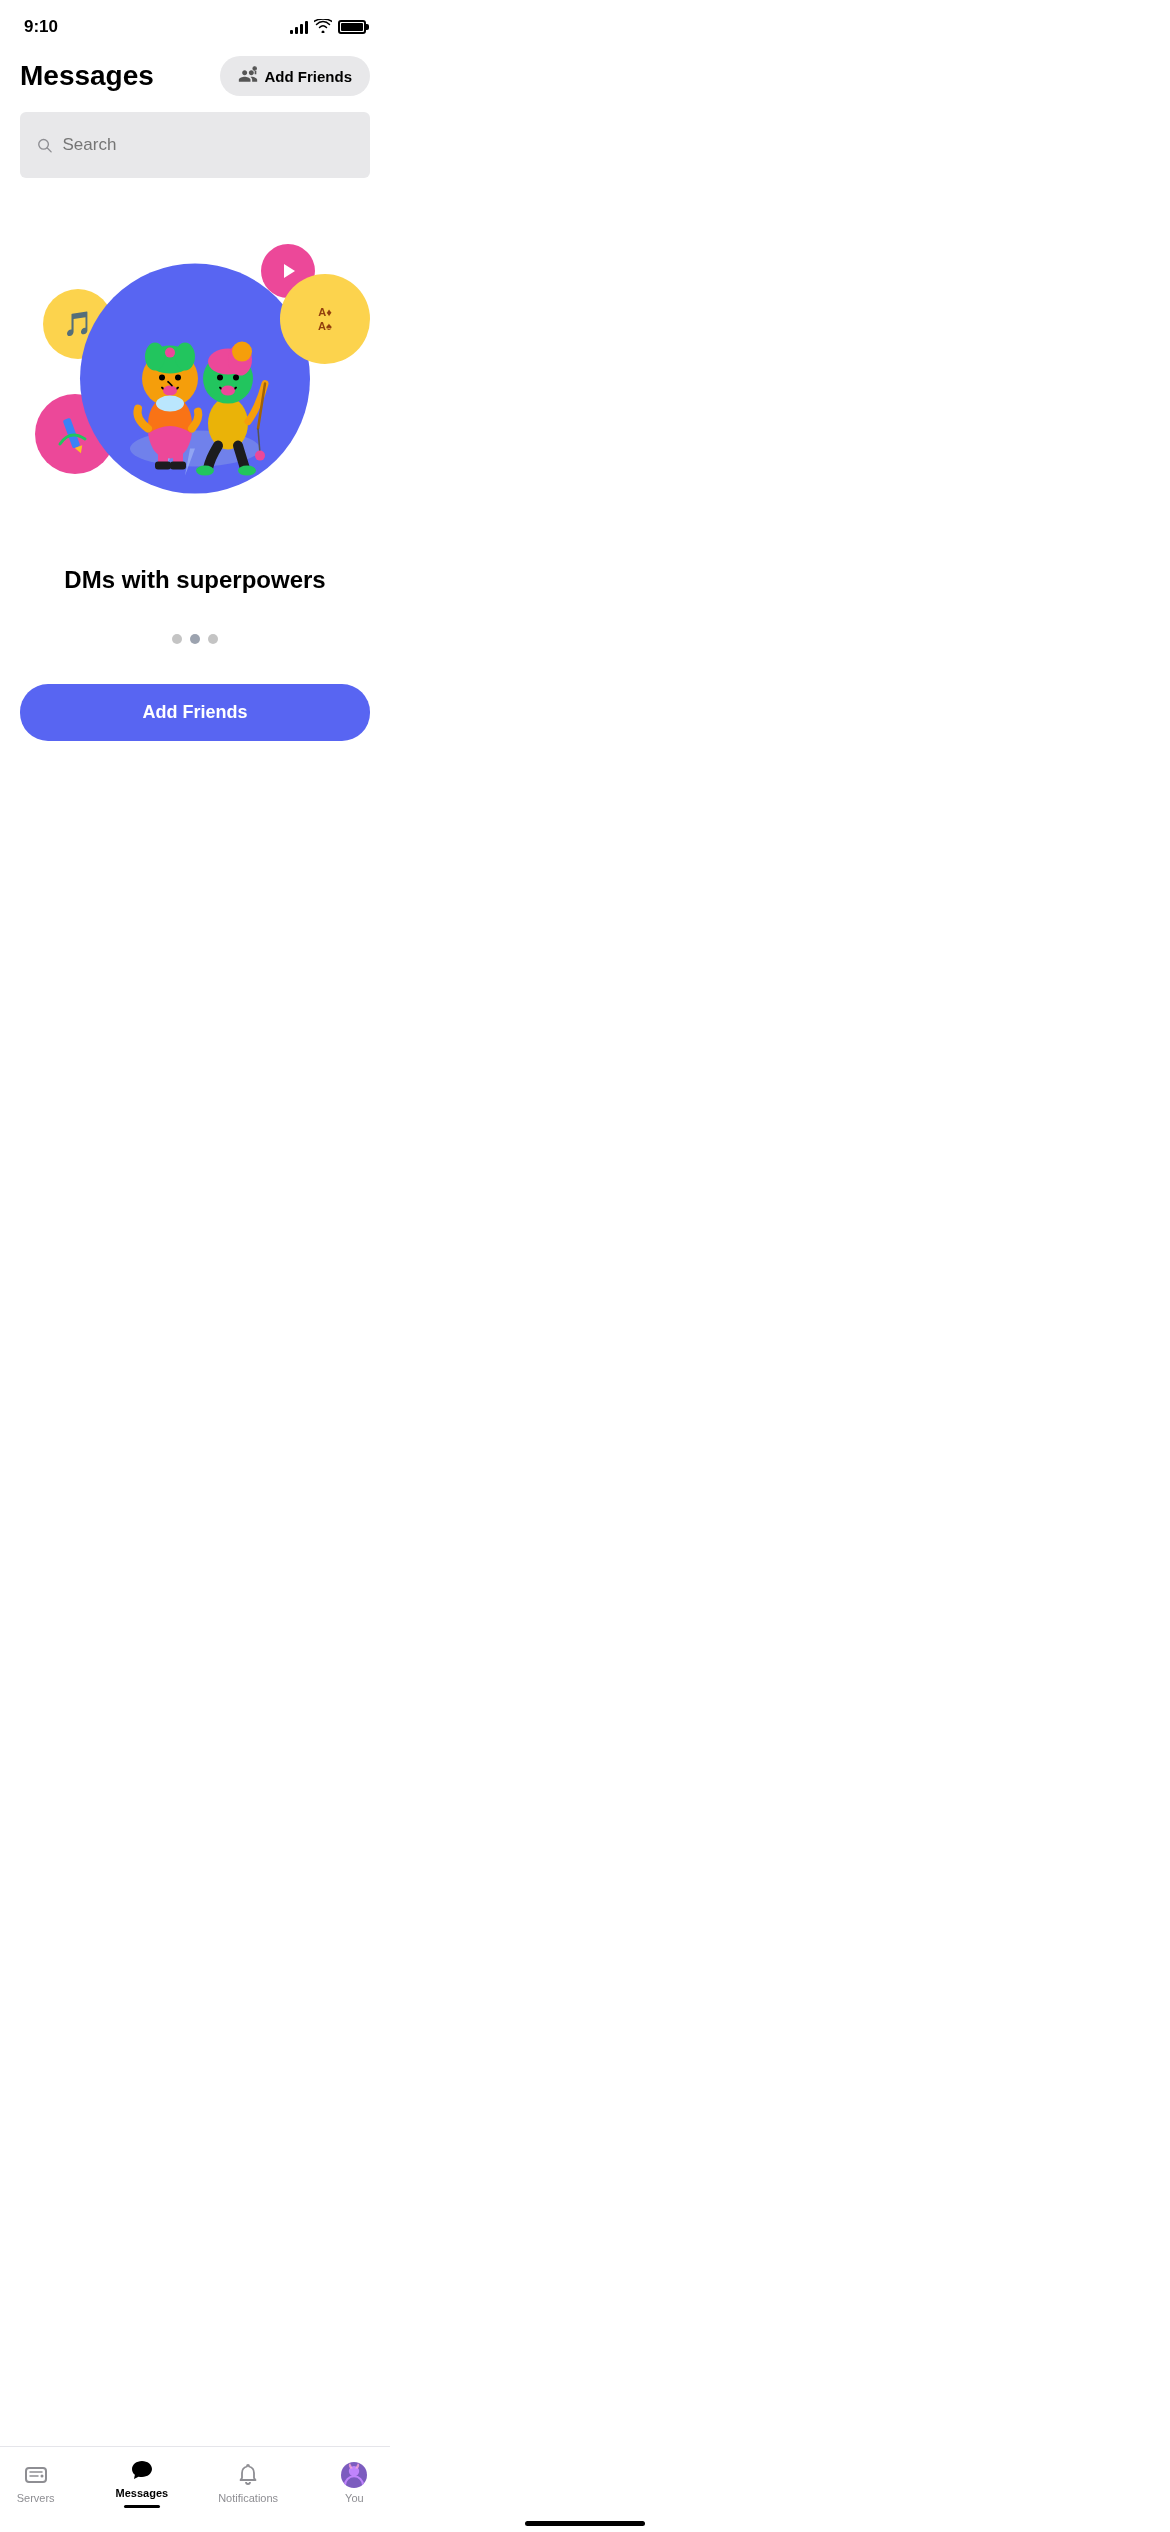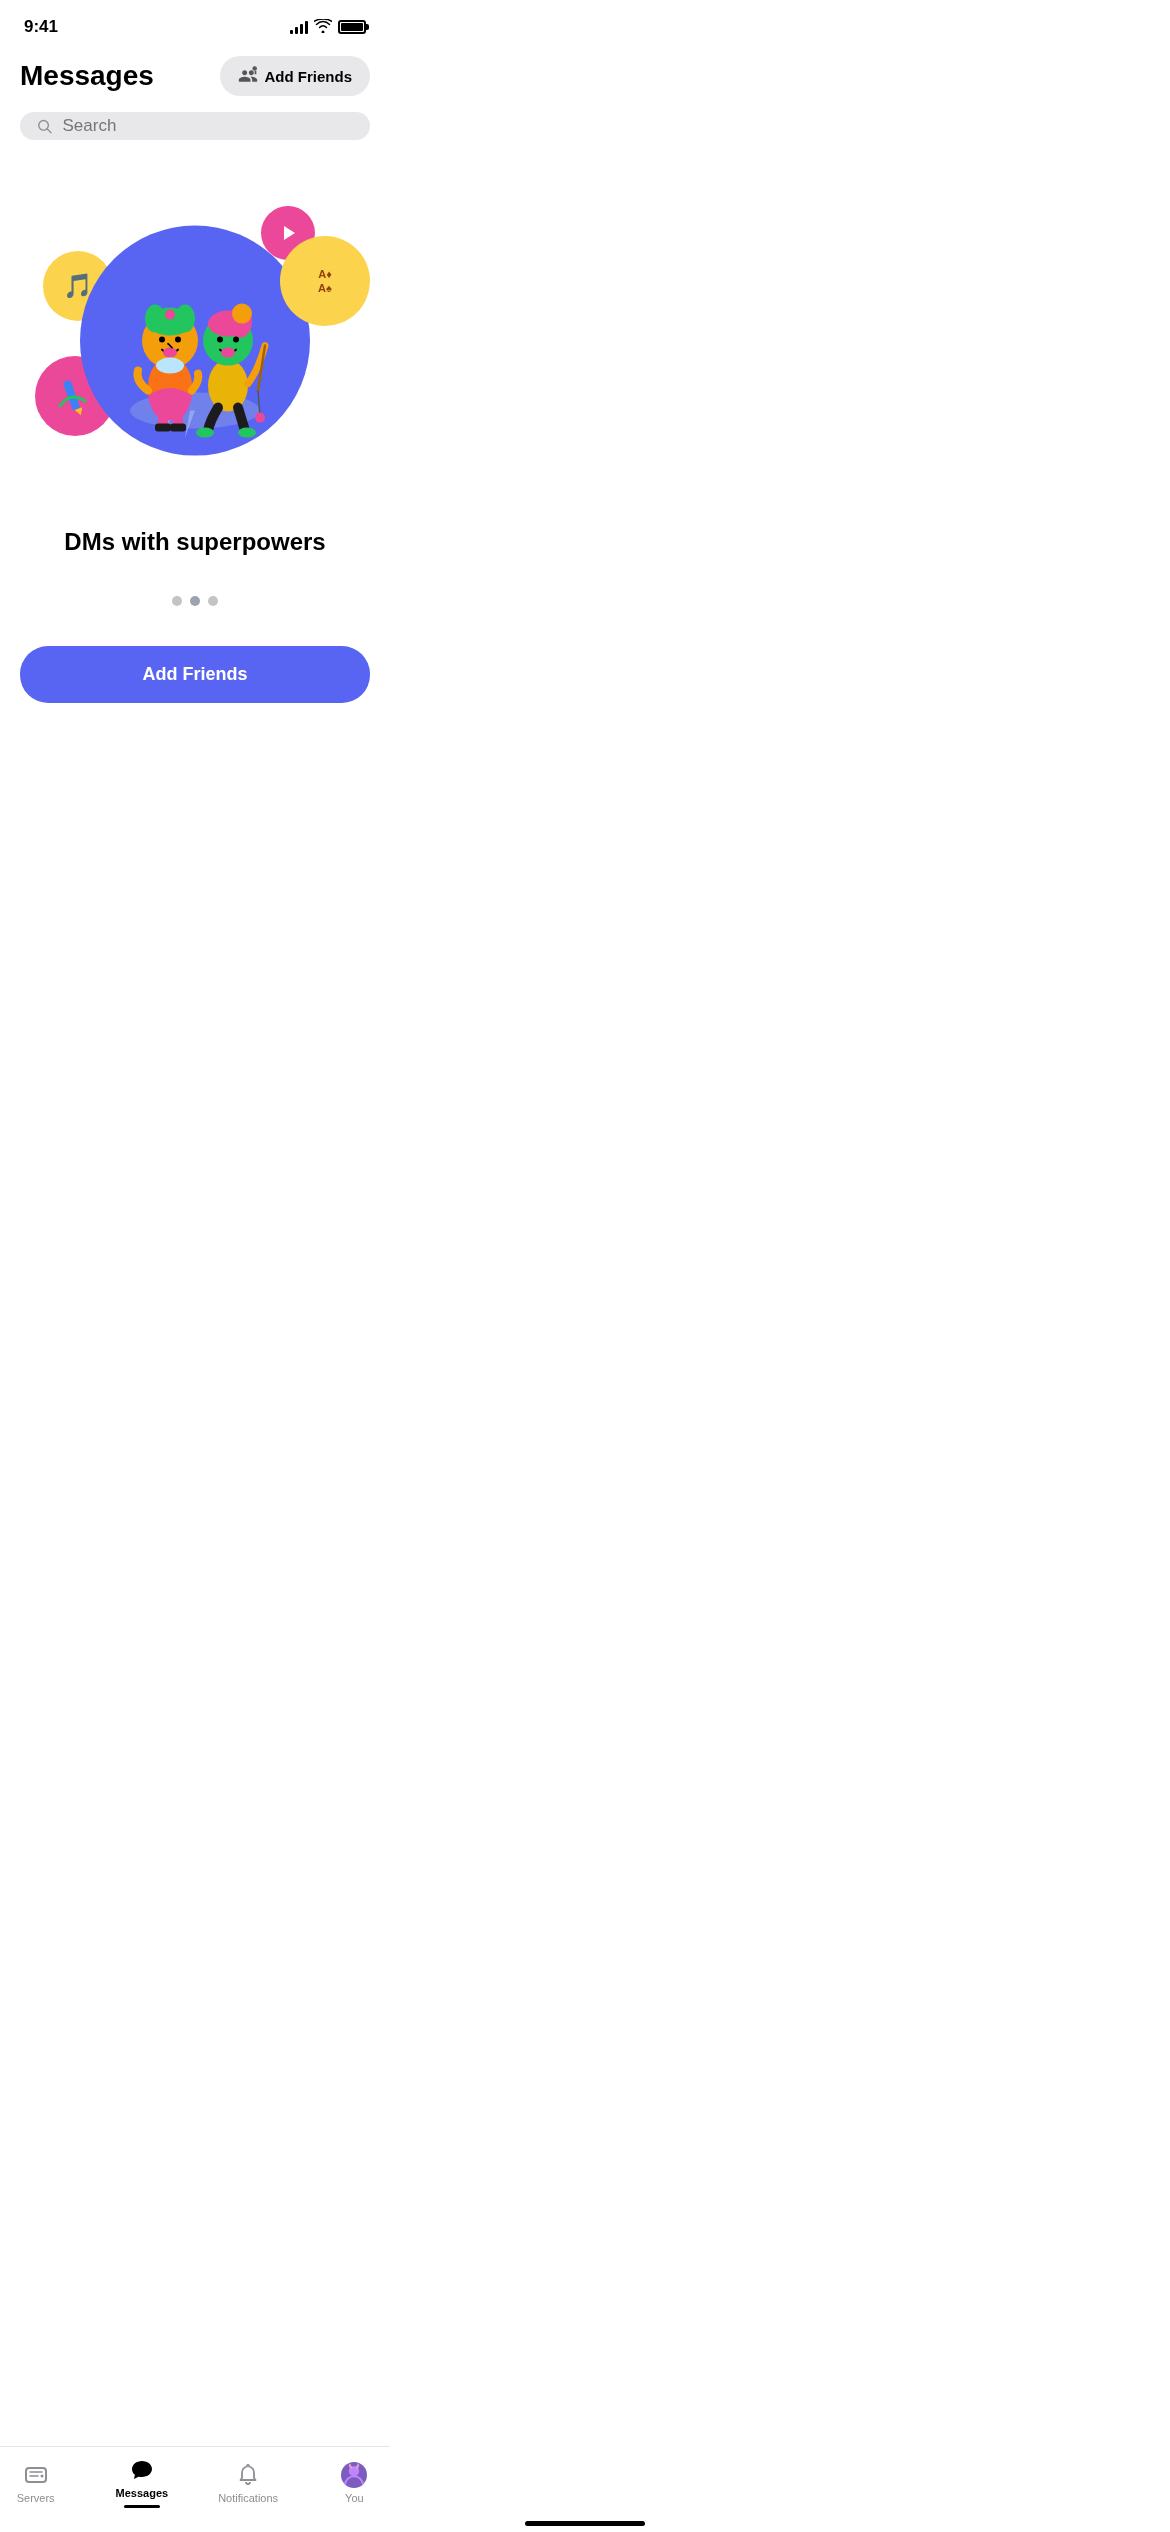--- a/index.html
+++ b/index.html
@@ -111,22 +111,22 @@
 
     
     .search-container {
       padding: 4px 20px 16px;
     }
     .search-bar {
       display: flex;
       align-items: center;
       gap: 10px;
       background: #e8e8ea;
-      border-radius: 20px;
-      padding: 4px 16px;
+      border-radius: 6px;
+      padding: 23px 16px;
     }
 
     
     .main-content {
       display: flex;
       flex-direction: column;
       align-items: center;
       padding: 20px 20px 0;
       flex: 1;
     }
@@ -312,21 +312,21 @@
       overflow: hidden;
     }
   </style>
 </head>
 <body>
 
 
 
 
 <div class="status-bar">
-  <span class="status-time">9:41</span>
+  <span class="status-time">9:10</span>
   <div class="status-icons">
     <div class="signal-bars">
       <span></span>
         <span></span>
         <span></span>
         <span></span>
     </div>
     <span class="wifi-icon">
       <svg width="18" height="14" viewBox="0 0 18 14" fill="none">
         <path d="M9 11.5a1.5 1.5 0 100 3 1.5 1.5 0 000-3z" fill="#000"></path>

